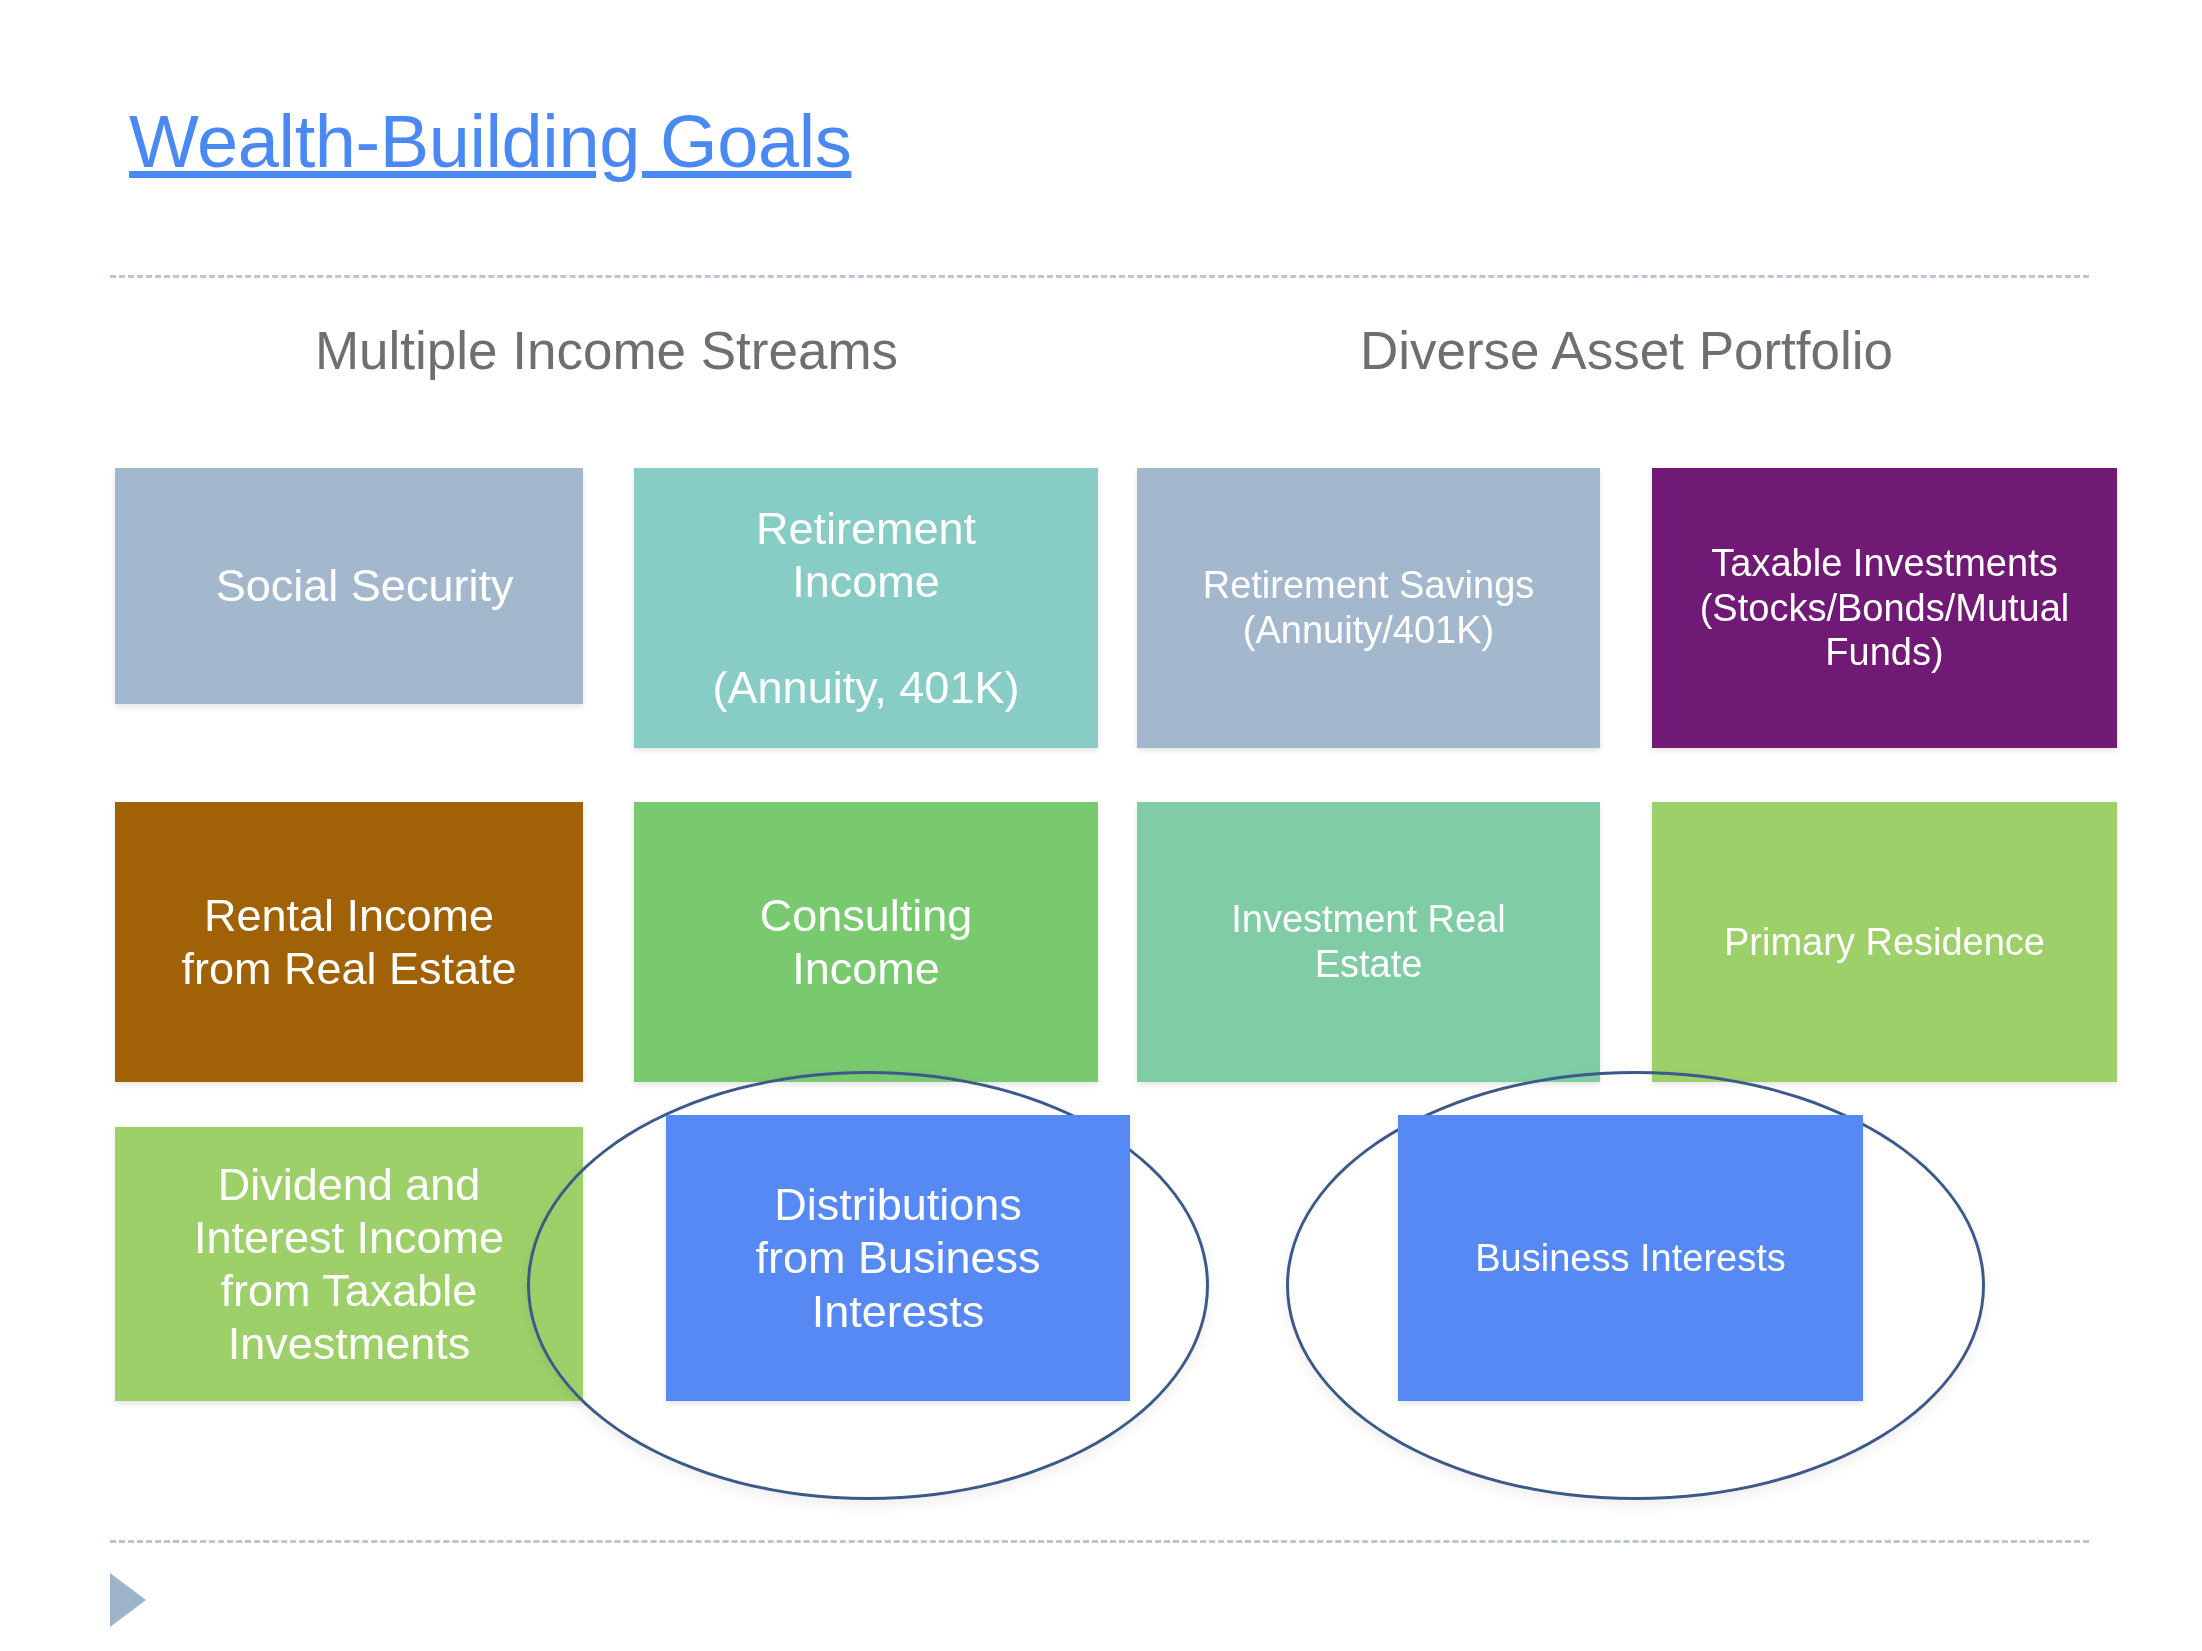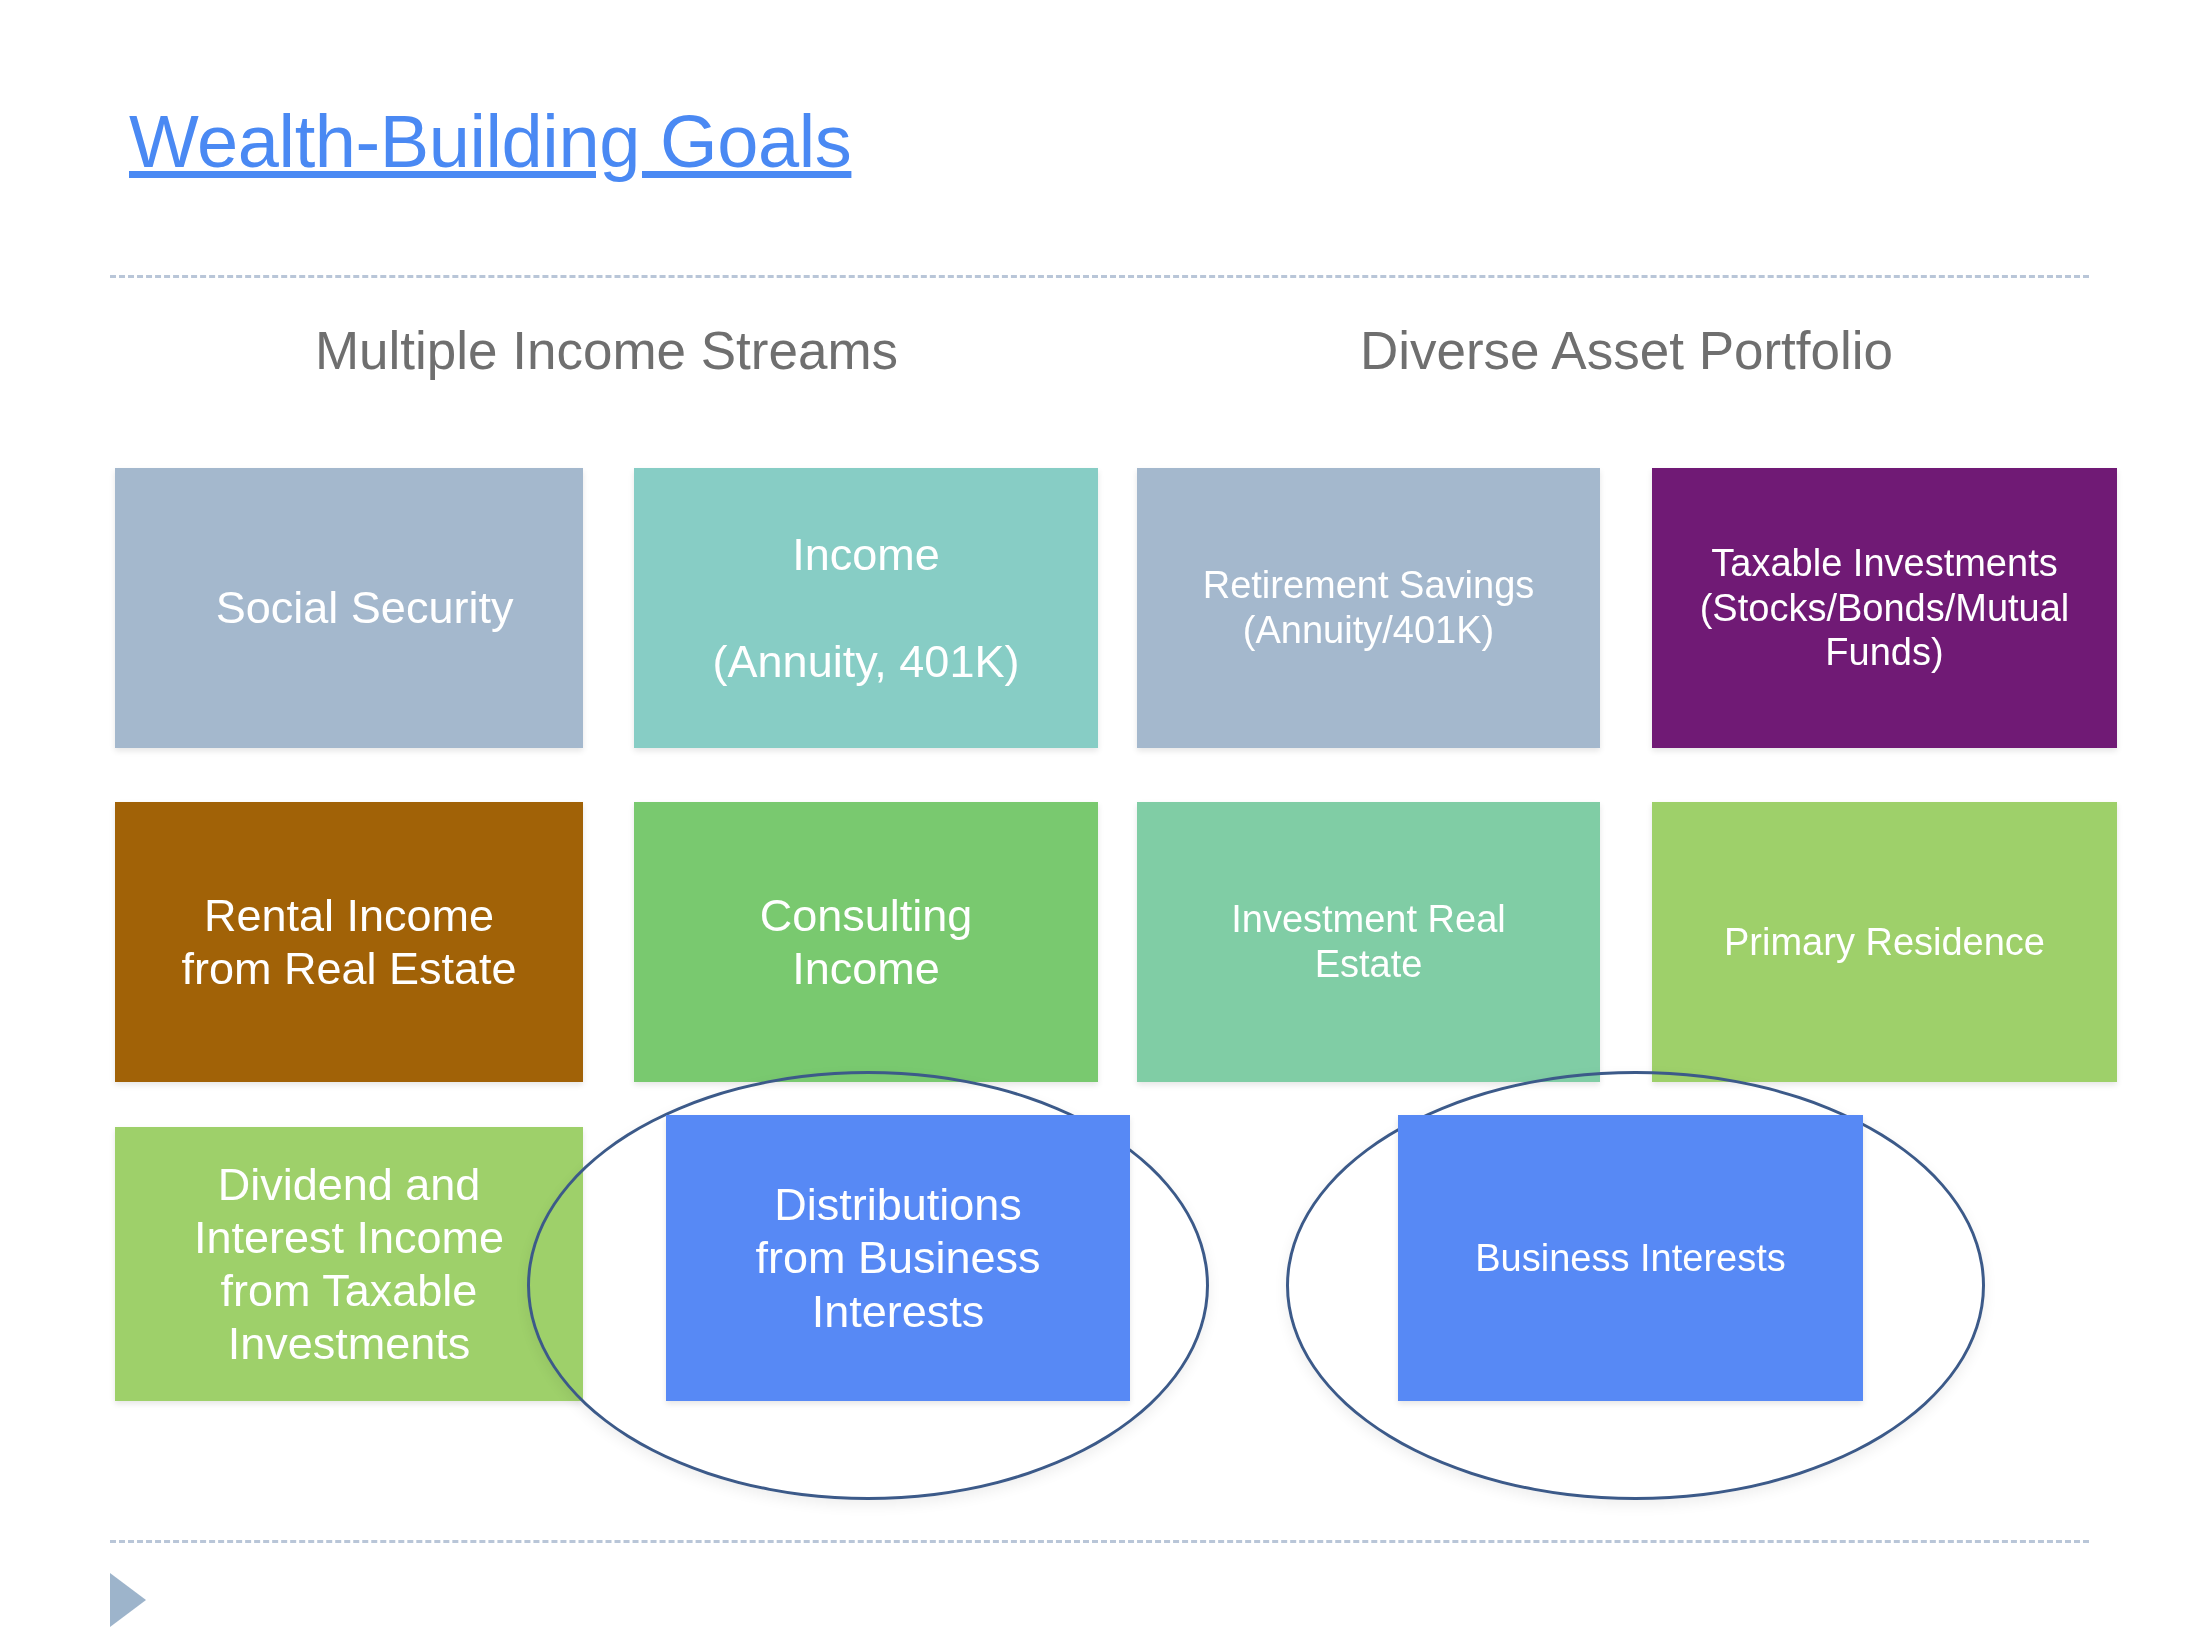--- a/index.html
+++ b/index.html
@@ -63,21 +63,21 @@
     color: #ffffff;
     line-height: 1.18;
     box-sizing: border-box;
     padding: 5.2px 13.8px;
     box-shadow: 0 2.6px 6px rgba(0,0,0,0.10);
   }
   .box .lines { width: 100%; }
   .box .lines span { display: block; }
 
   
-  #box-0-0 { left: 115px;  top: 468px;  width: 468px;  height: 280px; background: #a4b8cd; font-size: 45px; padding-left: 45px; }
+  #box-0-0 { left: 115px;  top: 468px;  width: 468px;  height: 236px; background: #a4b8cd; font-size: 45px; padding-left: 45px; }
   #box-0-1 { left: 634px;  top: 468px;  width: 464px;  height: 280px; background: #87cdc5; font-size: 45px; }
   #box-0-2 { left: 1137px; top: 468px;  width: 463px;  height: 280px; background: #a4b8cd; font-size: 38px; }
   #box-0-3 { left: 1652px; top: 468px;  width: 465px;  height: 280px; background: #701a75; font-size: 38px; }
 
   
   #box-1-0 { left: 115px;  top: 802px;  width: 468px;  height: 280px; background: #a16207; font-size: 45px; }
   #box-1-1 { left: 634px;  top: 802px;  width: 464px;  height: 280px; background: #79c96f; font-size: 45px; }
   #box-1-2 { left: 1137px; top: 802px;  width: 463px;  height: 280px; background: #80cda5; font-size: 38px; }
   #box-1-3 { left: 1652px; top: 802px;  width: 465px;  height: 280px; background: #9ed06a; font-size: 38px; }
 
@@ -122,20 +122,21 @@
   <div class="col-head" id="col-head-1">Diverse Asset Portfolio</div>
 
   <div class="box" id="box-0-0">
     <div class="lines">
       <span>Social Security</span>
     </div>
   </div>
 
   <div class="box" id="box-0-1">
     <div class="lines">
+      <span>Retirement</span>
       <span>Income</span>
       <span>&nbsp;</span>
       <span>(Annuity, 401K)</span>
     </div>
   </div>
 
   <div class="box" id="box-0-2">
     <div class="lines">
       <span>Retirement Savings</span>
       <span>(Annuity/401K)</span>

